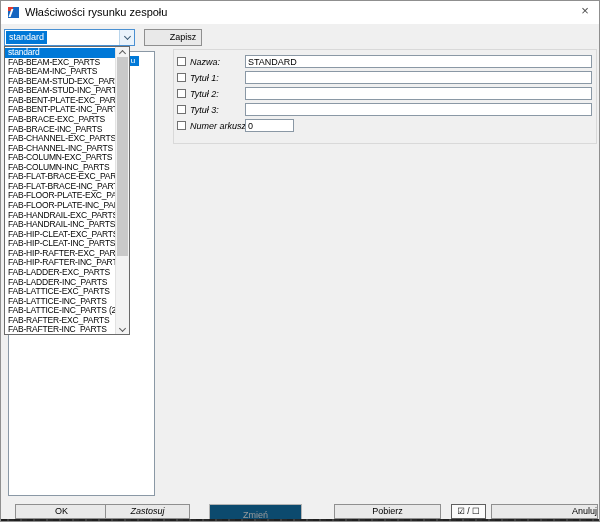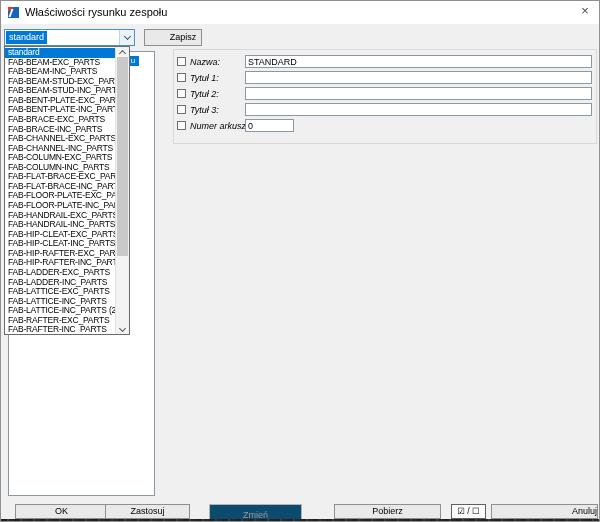--- a/index.html
+++ b/index.html
@@ -41,21 +41,21 @@
   .dd-thumb{position:absolute;left:1px;right:1px;top:10px;height:199px;background:#c9c9c9;cursor:pointer;}
   
   .groupbox{position:absolute;left:172px;top:48px;width:424px;height:95px;box-sizing:border-box;border:1px solid #d9d9d9;z-index:0;}
   .cb{position:absolute;width:9px;height:9px;box-sizing:border-box;background:#fff;border:1px solid #707070;z-index:1;cursor:pointer;}
   .lbl{position:absolute;font-size:9px;line-height:10px;white-space:nowrap;z-index:1;font-style:italic;}
   .field{position:absolute;height:13px;box-sizing:border-box;background:#fff;border:1px solid #8a98a5;
          font-family:inherit;font-size:9px;padding:0 2px;z-index:1;}
   .f-wide{left:244px;width:347px;} .f-small{left:244px;width:49px;}
   
   .btn-ok{left:14px;top:503px;width:93px;height:15px;}
-  .btn-apply{left:104px;top:503px;width:85px;height:15px;}
+  .btn-apply{left:104px;top:503px;width:85px;height:15px;font-style:italic;}
   .btn-modify{left:208px;top:503px;width:93px;height:23px;background:#0c4a6e;border-color:#b3b3b3;color:var(--disabled-text,#9b9b9b);}
   .btn-get{left:333px;top:503px;width:107px;height:15px;}
   .btn-toggle{left:450px;top:503px;width:35px;height:15px;font-size:8.5px;background:#fbfbfb;border-color:#5f5f5f;}
   .btn-cancel{left:490px;top:503px;width:107px;height:15px;text-align:right;}
   .bottomstrip{position:absolute;left:0;right:0;top:518px;height:4px;
     background:repeating-linear-gradient(90deg,#1f1f1f 0 6px,#3d3d3d 6px 8px,#262626 8px 13px);}
 </style>
 </head>
 <body>
 

